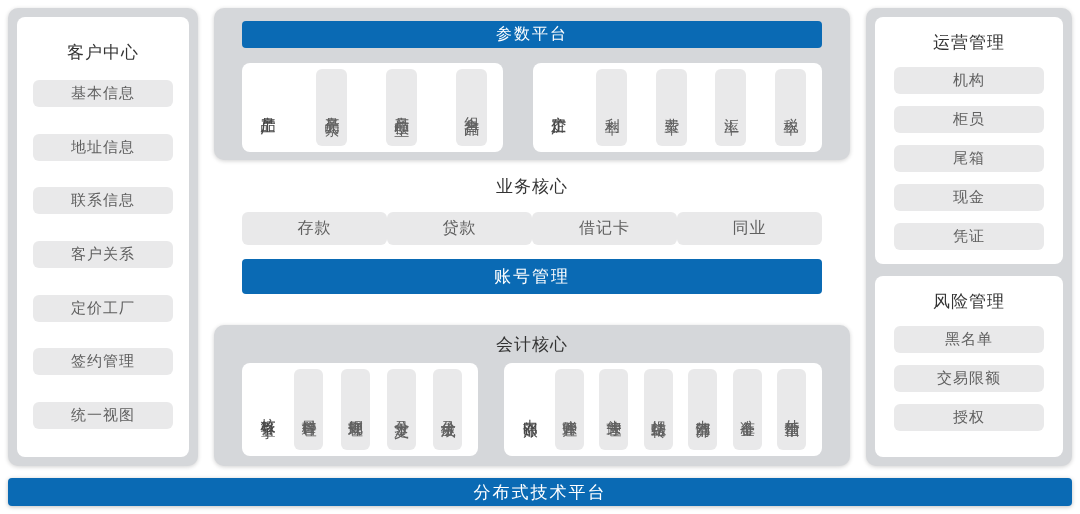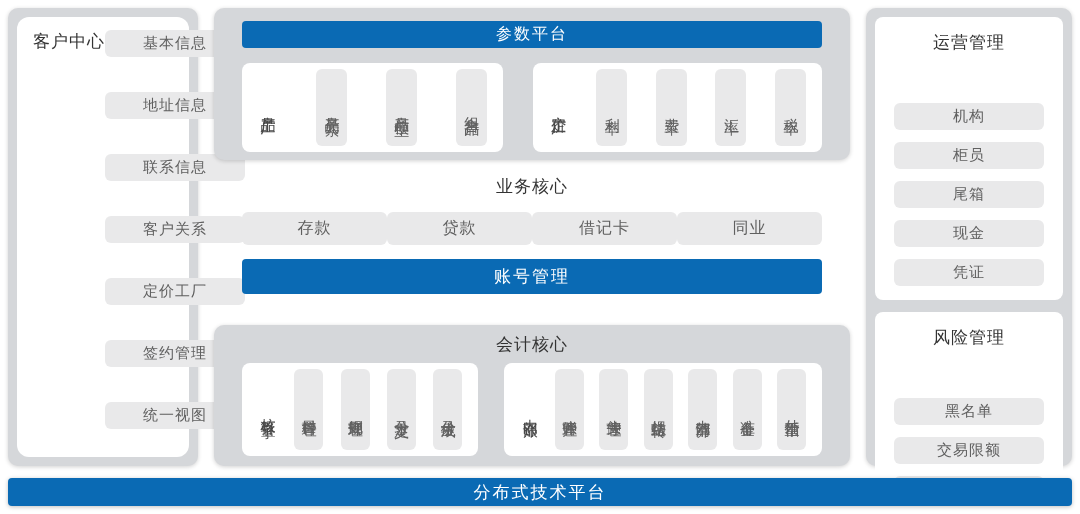--- a/index.html
+++ b/index.html
@@ -18,21 +18,21 @@
     overflow:hidden;
   }
   .page{width:1080px;height:514px;padding:8px;display:flex;flex-direction:column;}
   .main{flex:1;display:flex;gap:16px;min-height:0;}
 
   .gray-panel{background:var(--panel);border-radius:10px;box-shadow:0 1px 4px rgba(0,0,0,.18);}
   .white-card{background:#ffffff;border-radius:8px;}
 
   
   .left-panel{width:190px;padding:9px;}
-  .left-card{height:100%;display:flex;flex-direction:row;padding:13px 16px 28px;border-radius:12px;}
+  .left-card{height:100%;display:flex;flex-direction:column;padding:24px 16px 28px;}
   .card-title{text-align:center;font-size:17px;color:var(--title-color);letter-spacing:1px;white-space:nowrap;}
   .left-card .card-title{margin-bottom:16px;}
   .vlist{flex:1;display:flex;flex-direction:column;justify-content:space-between;align-items:center;}
   .pill{
     background:var(--item);border-radius:6px;color:var(--item-text);
     font-size:15px;display:flex;align-items:center;justify-content:center;
     height:27px;letter-spacing:1px;white-space:nowrap;
   }
   .left-card .pill{width:140px;}
 
@@ -68,21 +68,21 @@
   .acct-panel{height:141px;padding:8px 28px 10px;display:flex;flex-direction:column;}
   .acct-cards{flex:1;display:flex;gap:26px;margin-top:7px;}
   .vcard.engine{flex:5;}
   .vcard.internal{flex:7;}
   .acct-cards .vitem{width:29px;letter-spacing:1px;}
 
   
   .right-panel{width:206px;padding:9px;display:flex;flex-direction:column;gap:12px;}
   .right-card{padding:14px 18px;display:flex;flex-direction:column;}
   .right-card .card-title{margin-bottom:13px;}
-  .right-items{display:flex;flex-direction:column;gap:12px;align-items:center;margin-top:36px;}
+  .right-items{display:flex;flex-direction:column;gap:12px;align-items:center;}
   .right-card .pill{width:150px;}
   .risk-card{flex:1;}
 
   
   .bottom-bar{height:28px;font-size:17px;margin-top:12px;box-shadow:0 1px 4px rgba(0,0,0,.25);}
 </style>
 </head>
 <body>
 
 <div class="page">

